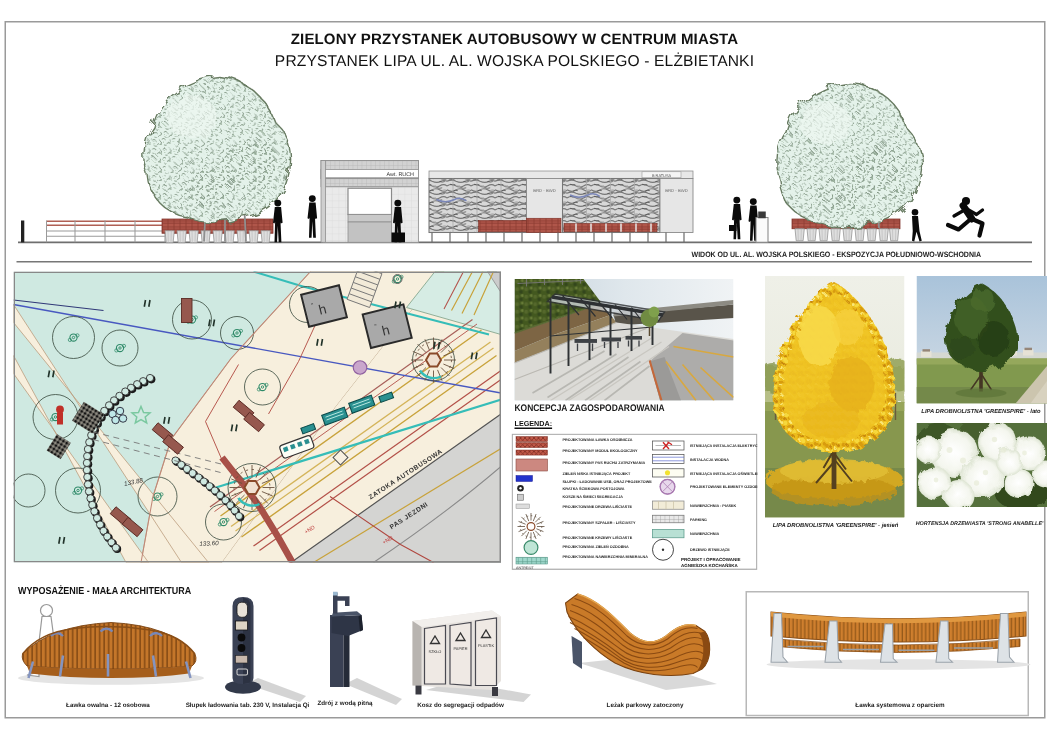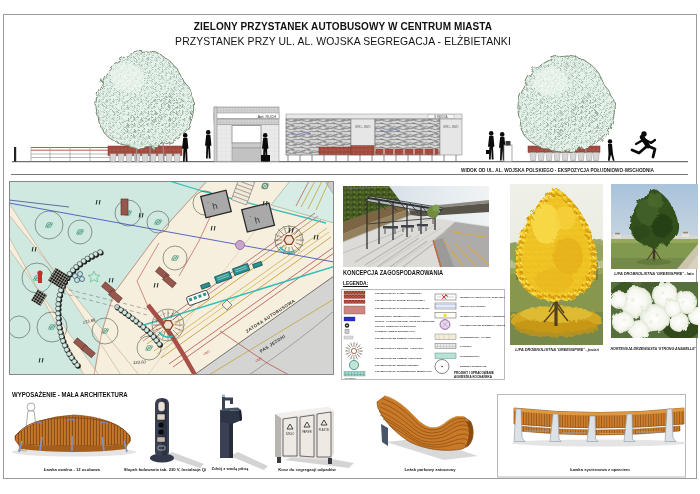--- a/index.html
+++ b/index.html
@@ -15,21 +15,21 @@
   .cap-j{left:504px;top:347px;width:106px;text-align:center;font-size:3.9px;font-weight:bold;font-style:italic;color:#222;}
   .cap-l{left:608px;top:271px;width:92px;text-align:center;font-size:3.9px;font-weight:bold;font-style:italic;color:#222;}
   .cap-h{left:606px;top:347px;width:94px;text-align:center;font-size:3.6px;font-weight:bold;font-style:italic;color:#222;white-space:nowrap;}
   .wypo{left:12px;top:391px;font-size:6.8px;font-weight:bold;color:#111;letter-spacing:0px;transform:scaleX(0.88);transform-origin:0 0;}
   .fcap{font-size:4.2px;font-weight:bold;color:#222;text-align:center;}
 </style>
 </head>
 <body>
 <div class="abs frame"></div>
 <div class="abs t1">ZIELONY PRZYSTANEK AUTOBUSOWY W CENTRUM MIASTA</div>
-<div class="abs t2">PRZYSTANEK PRZY UL. AL. WOJSKA SEGREGACJA - ELŻBIETANKI</div>
+<div class="abs t2">PRZYSTANEK LIPA UL. AL. WOJSKA POLSKIEGO - ELŻBIETANKI</div>
 
 <div class="abs" style="left:10px;top:50px;width:680px;height:122px;">
 <svg width="680" height="122" viewBox="0 0 680 122">
 <defs>
 <pattern id="leaf" width="7" height="6" patternUnits="userSpaceOnUse">
   <path d="M0.5,1.5 q1.5,-1.5 2.5,0.5 M3.8,4.5 q1.6,-2 2.6,-0.2 M1.5,4.6 q0.8,1.4 2.2,0.8 M5,1 q1.6,0.8 0.8,2.4" stroke="#7a8f7c" stroke-width="0.6" fill="none"></path>
   <circle cx="5.6" cy="4" r="0.45" fill="#8fa890"></circle>
   <circle cx="1.2" cy="3" r="0.4" fill="#9ab49a"></circle>
 </pattern>
 <pattern id="wavy" width="16" height="8" patternUnits="userSpaceOnUse">

